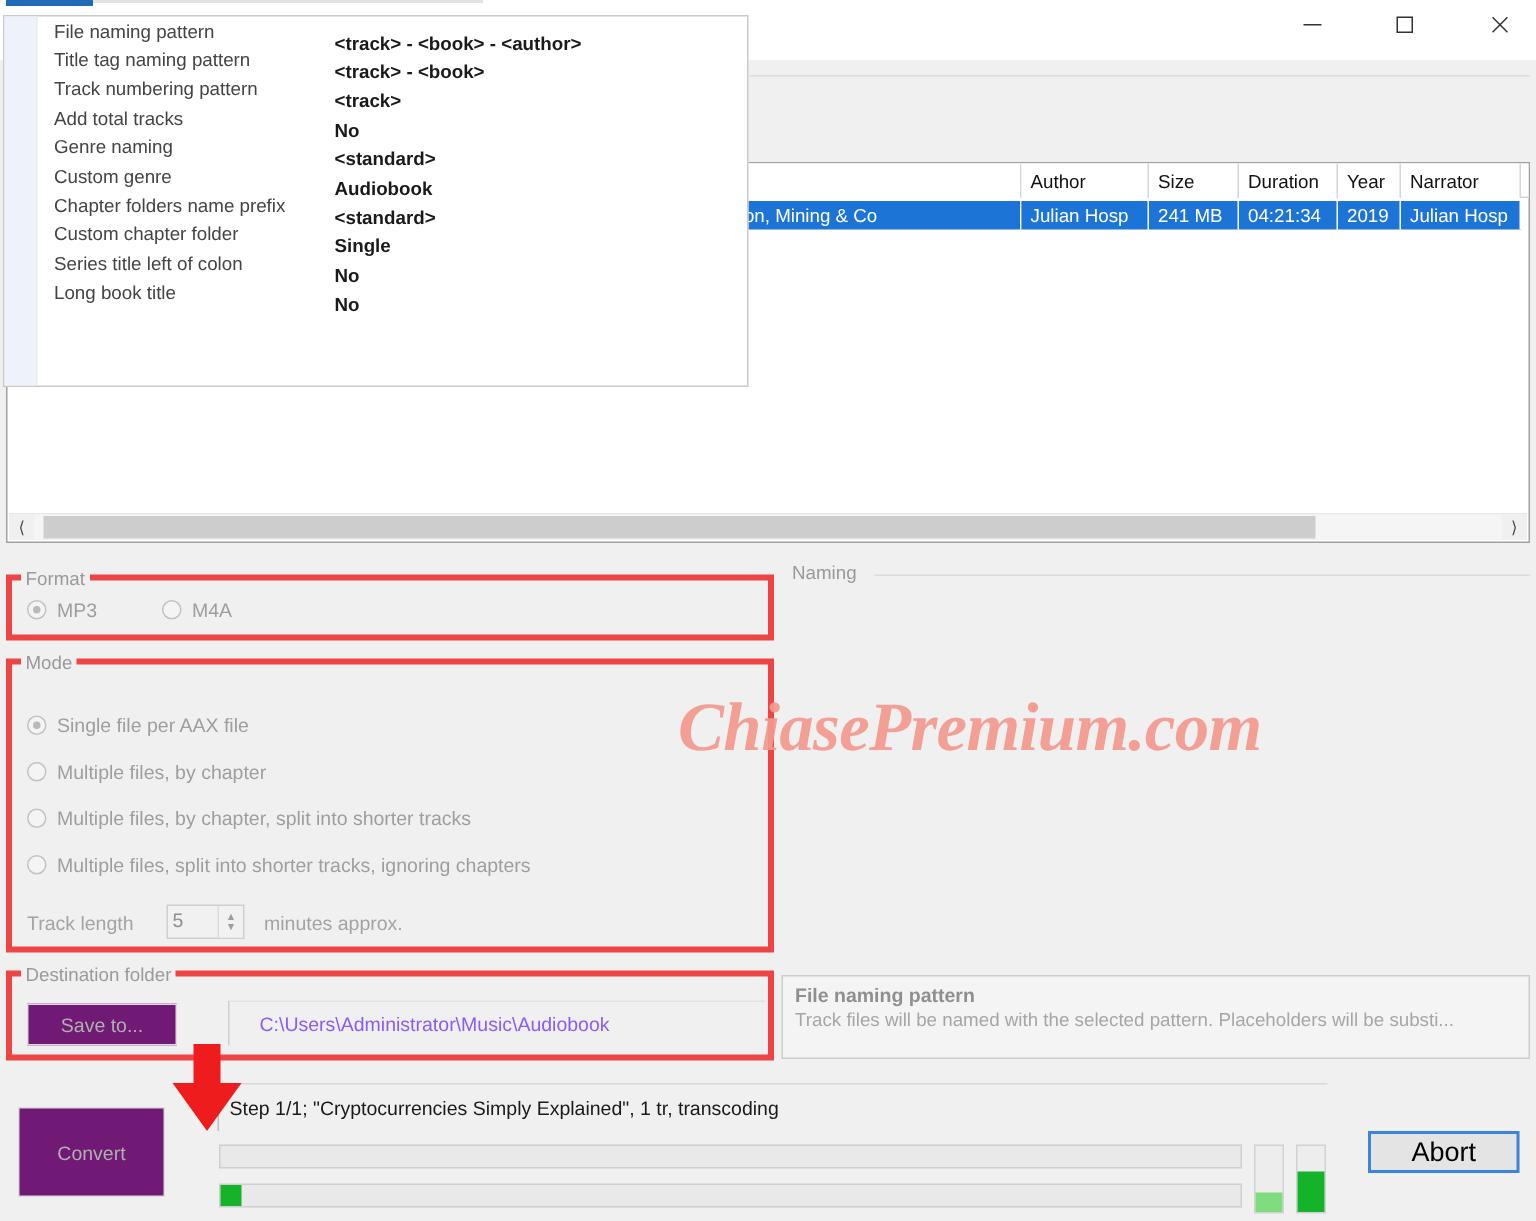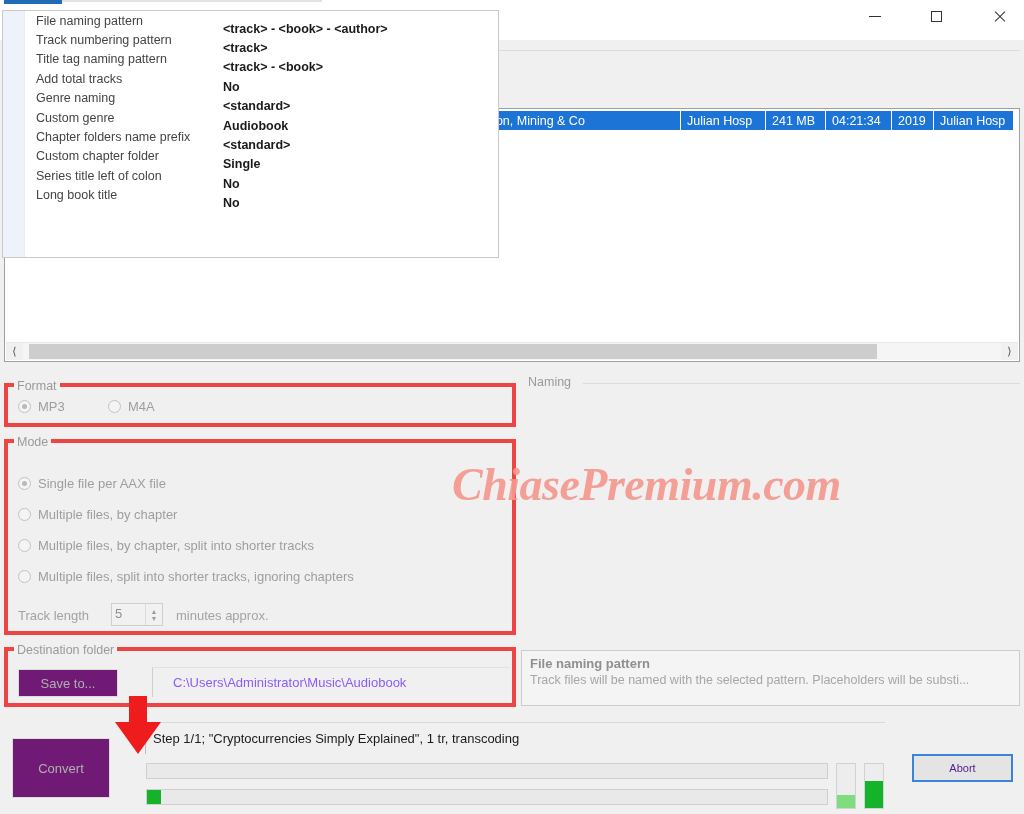--- a/index.html
+++ b/index.html
@@ -234,21 +234,21 @@
   .vmeter {
     position: absolute; width: 20px; height: 46px;
     background: #ededed; border: 1px solid #d2d2d2;
     display: flex; align-items: flex-end;
   }
   #vmeter-left  { left: 836px; top: 763px; }
   #vmeter-right { left: 864px; top: 763px; }
   .vmeter .vfill { width: 100%; }
   #btn-abort {
     position: absolute; left: 912px; top: 754px; width: 101px; height: 28px;
-    border: 2px solid #3b84d9; background: #e4e4e4; color: #4c1d95; font-size: 11px;
+    border: 2px solid #3b84d9; background: #e4e4e4; color: #000000; font-size: 18px;
   }
 
   
   .red-arrow { position: absolute; left: 115px; top: 696px; width: 46px; height: 58px; }
   .red-arrow .shaft {
     position: absolute; left: 14px; top: 0; width: 18px; height: 28px; background: #ee1c1c;
   }
   .red-arrow .head {
     position: absolute; left: 0; top: 26px; width: 0; height: 0;
     border-left: 23px solid transparent; border-right: 23px solid transparent;
@@ -293,20 +293,28 @@
   </div>
 
   <div class="group" id="grp-aax">
     <div class="legend">AAX Files</div>
     <div class="aax-topline"></div>
     <div class="btn disabled" id="btn-add">Add...</div>
     <div class="btn disabled" id="btn-remove">Remove</div>
   </div>
 
   <div class="listview">
+    <div class="lv-header">
+      <div class="hcell" style="left:0;width:676px">Title</div>
+      <div class="hcell" style="left:676px;width:85px">Author</div>
+      <div class="hcell" style="left:761px;width:60px">Size</div>
+      <div class="hcell" style="left:821px;width:66px">Duration</div>
+      <div class="hcell" style="left:887px;width:42px">Year</div>
+      <div class="hcell" style="left:929px;width:80px">Narrator</div>
+    </div>
     <div class="lv-row">
       <div class="rcell" style="left:0;width:676px">Cryptocurrencies Simply Explained: Bitcoin, Ethereum, Blockchain, ICOs, Decentralization, Mining &amp; Co</div>
       <div class="rcell" style="left:676px;width:85px">Julian Hosp</div>
       <div class="rcell" style="left:761px;width:60px">241 MB</div>
       <div class="rcell" style="left:821px;width:66px">04:21:34</div>
       <div class="rcell" style="left:887px;width:42px">2019</div>
       <div class="rcell" style="left:929px;width:80px">Julian Hosp</div>
     </div>
     <div class="hscroll">
       <div class="hs-arrow">⟨</div>
@@ -368,26 +376,26 @@
     <div class="legend">Naming</div>
     <div class="naming-topline"></div>
   </div>
   <div class="naming-grid">
     <div class="strip"></div>
     <div class="nrow">
         <span class="nkey">File naming pattern</span>
         <span class="nval">&lt;track&gt; - &lt;book&gt; - &lt;author&gt;</span>
       </div>
     <div class="nrow">
+        <span class="nkey">Title tag naming pattern</span>
+        <span class="nval">&lt;track&gt; - &lt;book&gt;</span>
+      </div>
+    <div class="nrow">
         <span class="nkey">Track numbering pattern</span>
         <span class="nval">&lt;track&gt;</span>
-      </div>
-    <div class="nrow">
-        <span class="nkey">Title tag naming pattern</span>
-        <span class="nval">&lt;track&gt; - &lt;book&gt;</span>
       </div>
     <div class="nrow">
         <span class="nkey">Add total tracks</span>
         <span class="nval">No</span>
       </div>
     <div class="nrow">
         <span class="nkey">Genre naming</span>
         <span class="nval">&lt;standard&gt;</span>
       </div>
     <div class="nrow">

